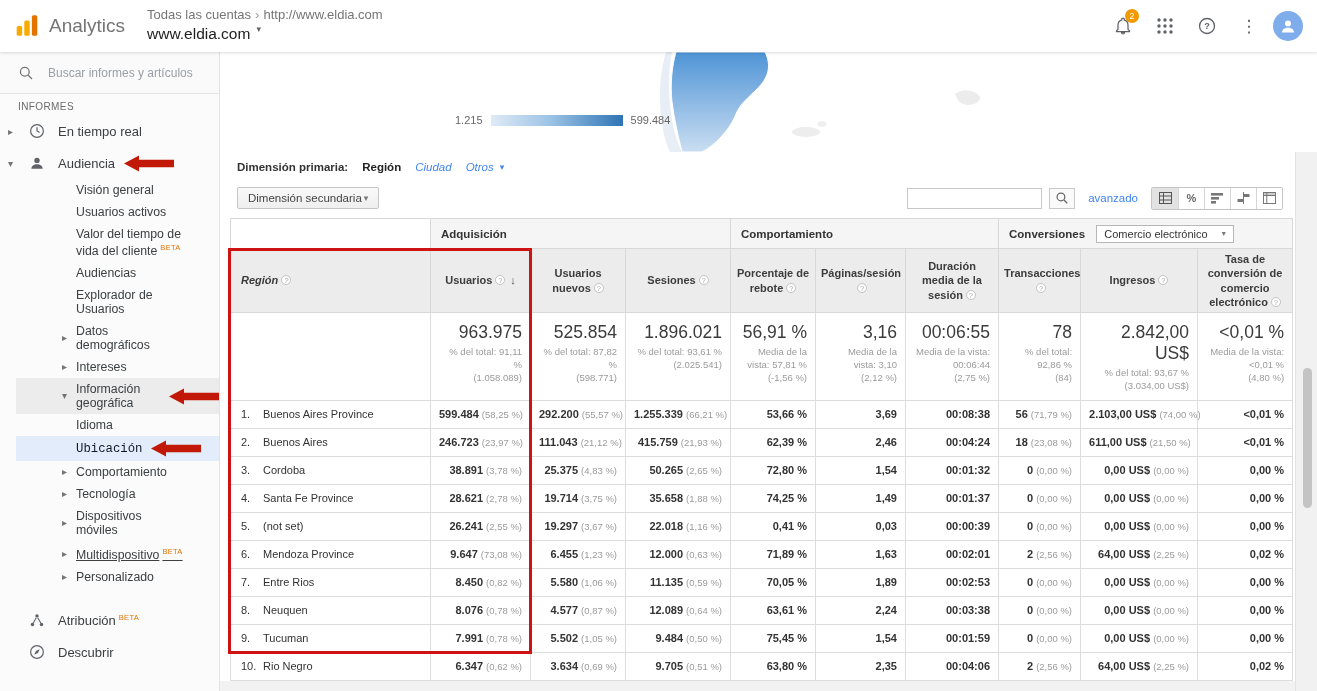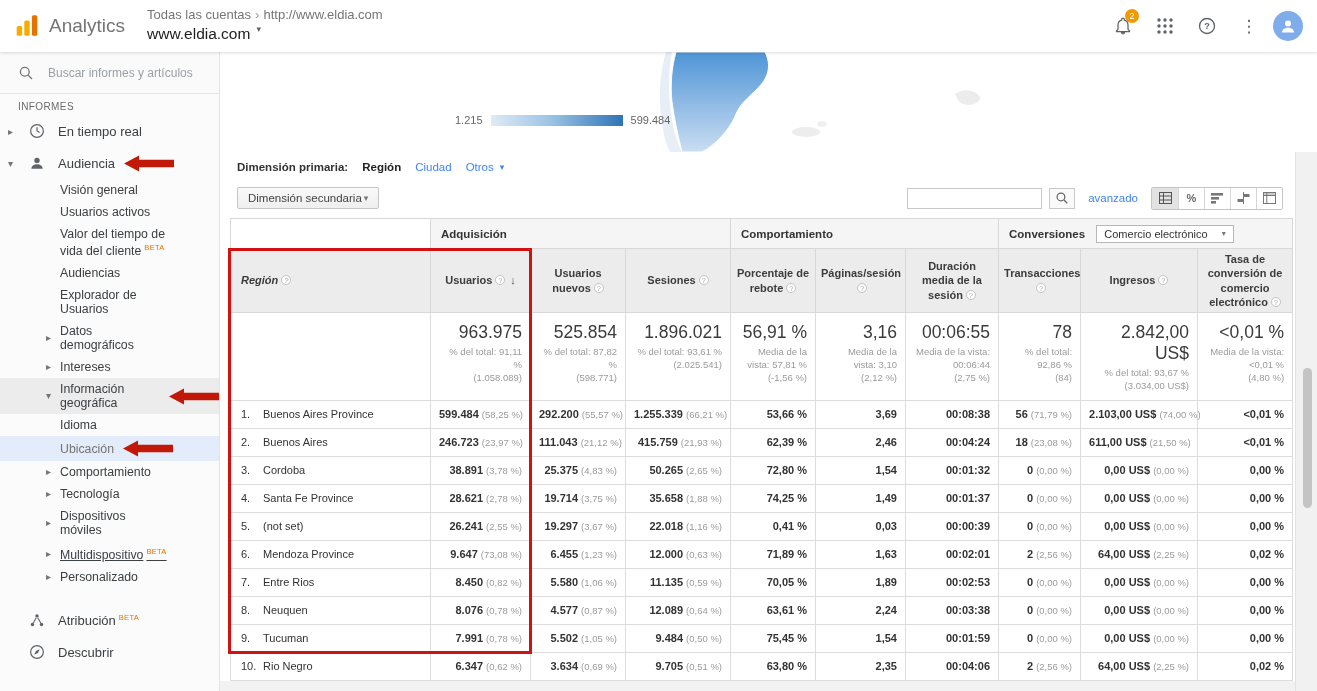--- a/index.html
+++ b/index.html
@@ -31,45 +31,45 @@
     border-right:1px solid #e3e3e3; overflow:hidden; z-index:10; }
   .search-row { height:42px; display:flex; align-items:center; gap:12px; padding-left:18px;
     border-bottom:1px solid #e4e4e4; background:#fafafa; }
   .search-input { border:none; background:transparent; outline:none; font-size:12px; color:#555; width:152px; font-family:inherit; }
   .search-input::placeholder { color:#9aa0a6; }
   .informes { font-size:10px; color:#6b6b6b; letter-spacing:.4px; padding:7px 0 3px 18px; }
   .nav-item { display:flex; align-items:center; cursor:pointer; color:#3c4043; position:relative; }
   .nav-item.lvl0 { padding:7px 0 7px 8px; font-size:13px; }
   .nav-item.lvl0 .tri { width:16px; }
   .nav-ico { width:18px; height:18px; margin:0 12px 0 4px; display:flex; align-items:center; justify-content:center; }
-  .nav-item.lvl1, .nav-item.lvl2 { padding:4px 0 4px 46px; font-size:12.3px; line-height:14px; }
+  .nav-item.lvl1, .nav-item.lvl2 { padding:4px 0 4px 46px; font-size:12.3px; line-height:14px;margin-left:16px; }
   .tri { width:14px; color:#757575; font-size:10px; flex:none; }
   .nav-label { max-width:106px; }
   .beta { color:#e37400; font-size:7.5px; vertical-align:super; margin-left:3px; letter-spacing:.3px; }
   .nav-item.selected { background:#e3ecfb; }
-  .nav-item.selected .nav-label { color:#737373; }
+  .nav-item.selected .nav-label { color:#0f172a;font-family:Liberation Mono, monospace; }
   .nav-item.shaded { background:#ececec; }
   .nav-item.hovered .nav-label { text-decoration:underline; }
   .nav-item.gap-top { margin-top:16px; }
   .annot { margin-left:9px; display:flex; flex:none; }
 
   
   .content { position:absolute; left:220px; top:52px; right:0; bottom:0; background:#fff; display:flex; flex-direction:column; }
   .right-strip { position:absolute; right:0; top:100px; bottom:0; width:22px; background:#f1f1f1; border-left:1px solid #e3e3e3; z-index:6; }
   .scroll-thumb { position:absolute; right:5px; top:216px; width:9px; height:140px; background:#c4c4c4; border-radius:5px; }
 
   .map-sec { height:100px; position:relative; flex:none; overflow:hidden; }
   .map-svg { position:absolute; left:0; top:0; }
   .legend { position:absolute; left:235px; top:62px; display:flex; align-items:center; gap:8px; font-size:11px; color:#666; }
   .legend-bar { width:132px; height:11px; background:linear-gradient(to right,#dfeaf6,#9cc3e5 45%,#2e74b5); }
 
   .dim-row { height:30px; display:flex; align-items:center; gap:14px; padding-left:17px; font-size:11.5px; flex:none; }
   .dim-label { font-weight:bold; color:#333; }
   .dim-selected { font-weight:bold; color:#222; cursor:pointer; }
-  .dim-link { color:#4285f4; cursor:pointer; text-decoration:none; }
+  .dim-link { color:#4285f4; cursor:pointer; text-decoration:none;font-style:italic; }
   .dim-caret { color:#4285f4; font-size:9px; margin-left:-8px; }
 
   .toolbar { height:32px; display:flex; align-items:center; padding:0 34px 0 17px; flex:none; }
   .sec-btn { border:1px solid #c5c5c5; border-radius:2px; background:linear-gradient(#f9f9f9,#efefef);
     padding:4px 10px; font-size:11.5px; color:#444; display:flex; gap:2px; align-items:center; cursor:pointer; }
   .sec-btn .caret { font-size:9px; color:#777; }
   .tb-right { margin-left:auto; display:flex; align-items:center; gap:7px; }
   .tb-search { width:135px; height:21px; border:1px solid #c9c9c9; font-size:11px; padding:0 5px; font-family:inherit; outline:none; }
   .tb-mag { width:26px; height:21px; border:1px solid #c9c9c9; background:#fafafa; display:flex; align-items:center; justify-content:center; cursor:pointer; }
   .adv-link { color:#4285f4; font-size:11.5px; margin:0 6px; cursor:pointer; text-decoration:none; }

